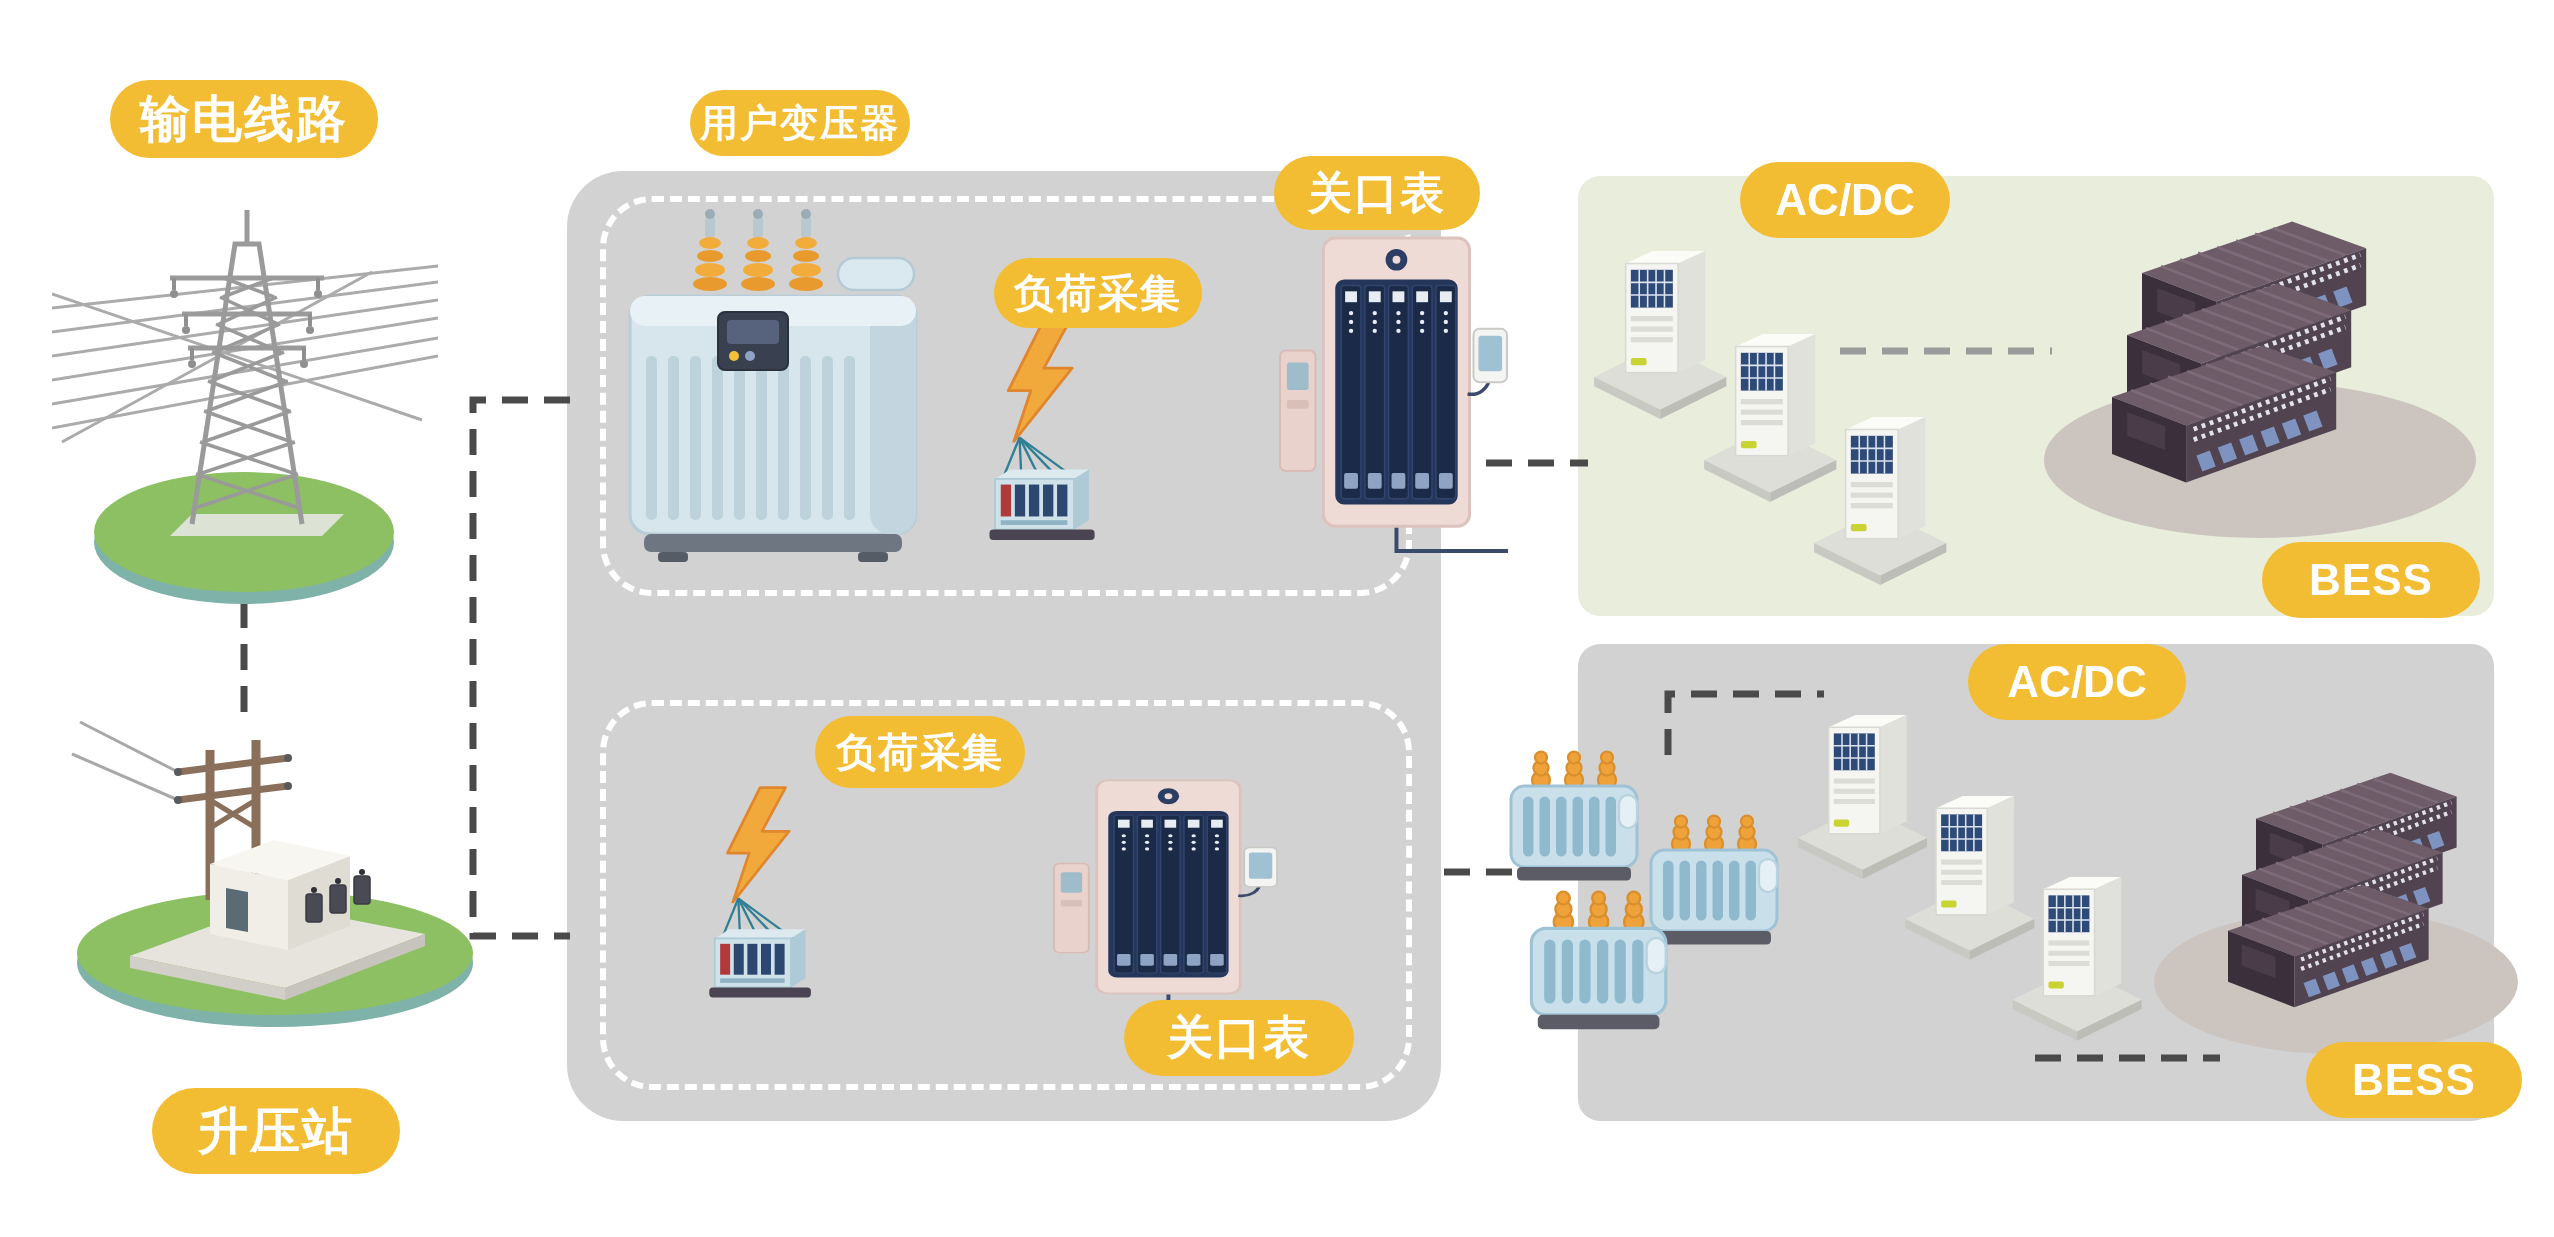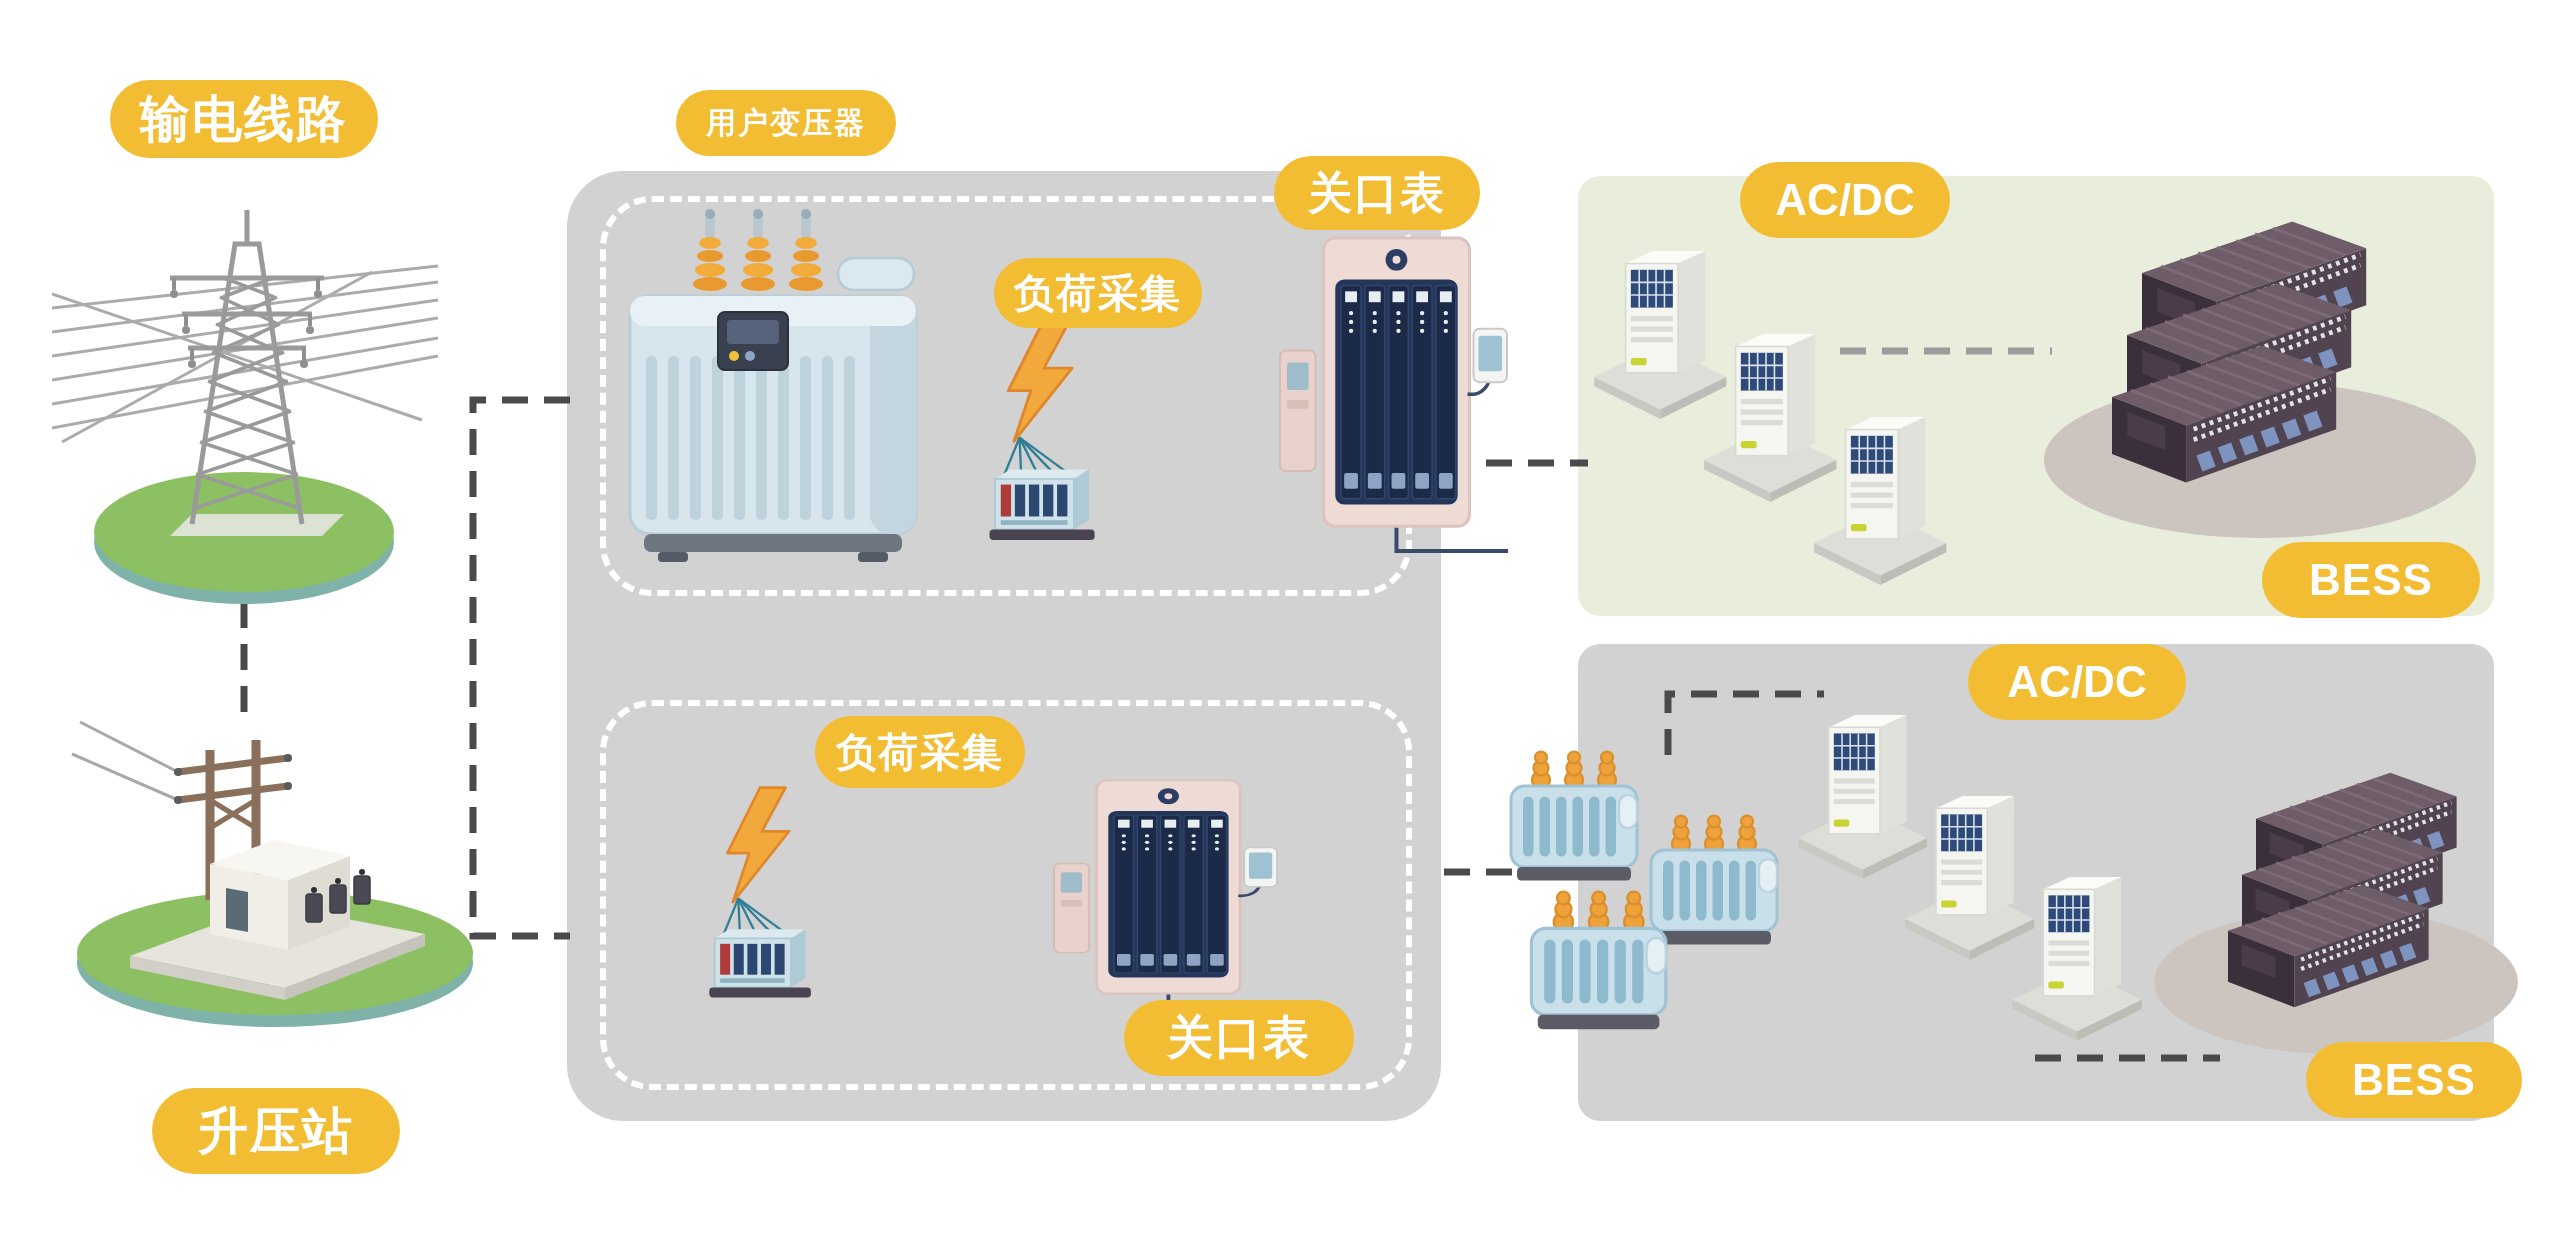--- a/index.html
+++ b/index.html
@@ -337,21 +337,21 @@
 
   <svg class="illus" style="left:2148px;top:756px;" width="375" height="315" viewBox="0 0 375 315">
     <ellipse cx="188" cy="226" rx="182" ry="72" fill="#CCC4BE"></ellipse>
     <use href="#sym-bess" transform="translate(108,10) scale(0.85)"></use>
     <use href="#sym-bess" transform="translate(94,66) scale(0.85)"></use>
     <use href="#sym-bess" transform="translate(80,122) scale(0.85)"></use>
   </svg>
 
   <div class="badge" style="left:152px;top:1088px;width:248px;height:86px;font-size:50px;">升压站</div>
   <div class="badge" style="left:110px;top:80px;width:268px;height:78px;font-size:50px;">输电线路</div>
-  <div class="badge" style="left:676px;top:90px;width:220px;height:66px;font-size:30px;">用户变压器</div>
+  <div class="badge" style="left:690px;top:90px;width:220px;height:66px;font-size:38px;">用户变压器</div>
   <div class="badge" style="left:1274px;top:156px;width:206px;height:74px;font-size:44px;">关口表</div>
   <div class="badge" style="left:994px;top:258px;width:208px;height:70px;font-size:40px;">负荷采集</div>
   <div class="badge" style="left:815px;top:716px;width:210px;height:72px;font-size:40px;">负荷采集</div>
   <div class="badge" style="left:1124px;top:1000px;width:230px;height:76px;font-size:46px;">关口表</div>
   <div class="badge" style="left:1740px;top:162px;width:210px;height:76px;font-size:44px;letter-spacing:0;">AC/DC</div>
   <div class="badge" style="left:2262px;top:542px;width:218px;height:76px;font-size:44px;letter-spacing:1px;">BESS</div>
   <div class="badge" style="left:1968px;top:644px;width:218px;height:76px;font-size:44px;letter-spacing:0;">AC/DC</div>
   <div class="badge" style="left:2306px;top:1042px;width:216px;height:76px;font-size:44px;letter-spacing:1px;">BESS</div>
 
 </div>

